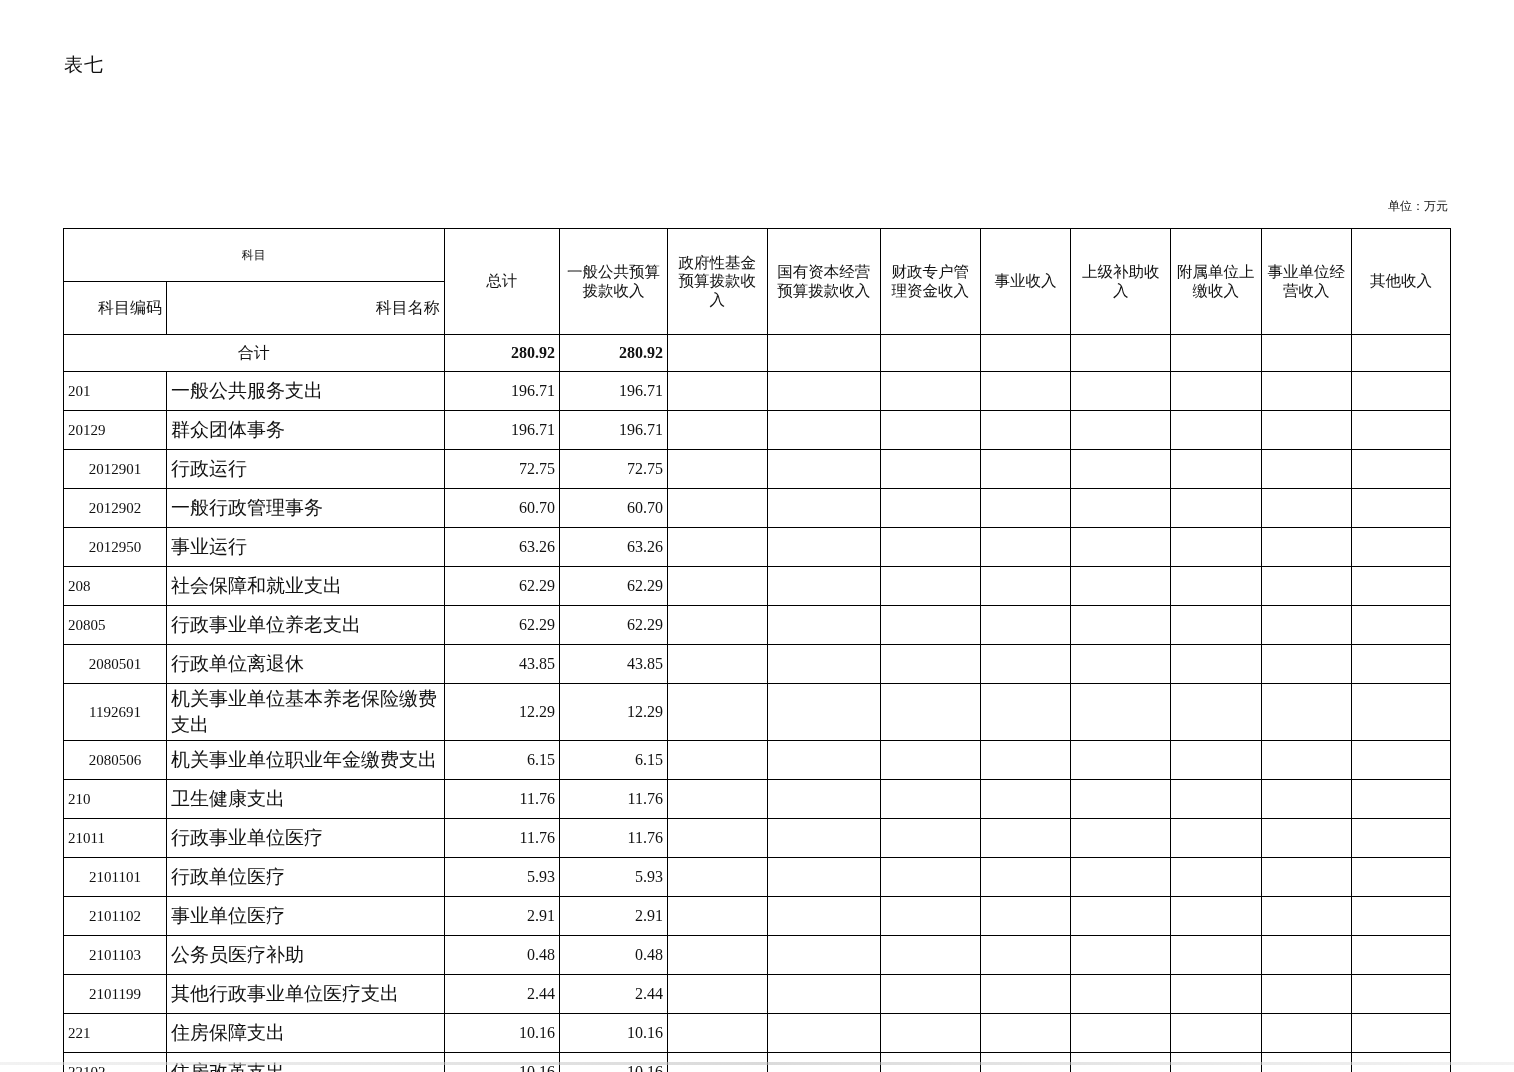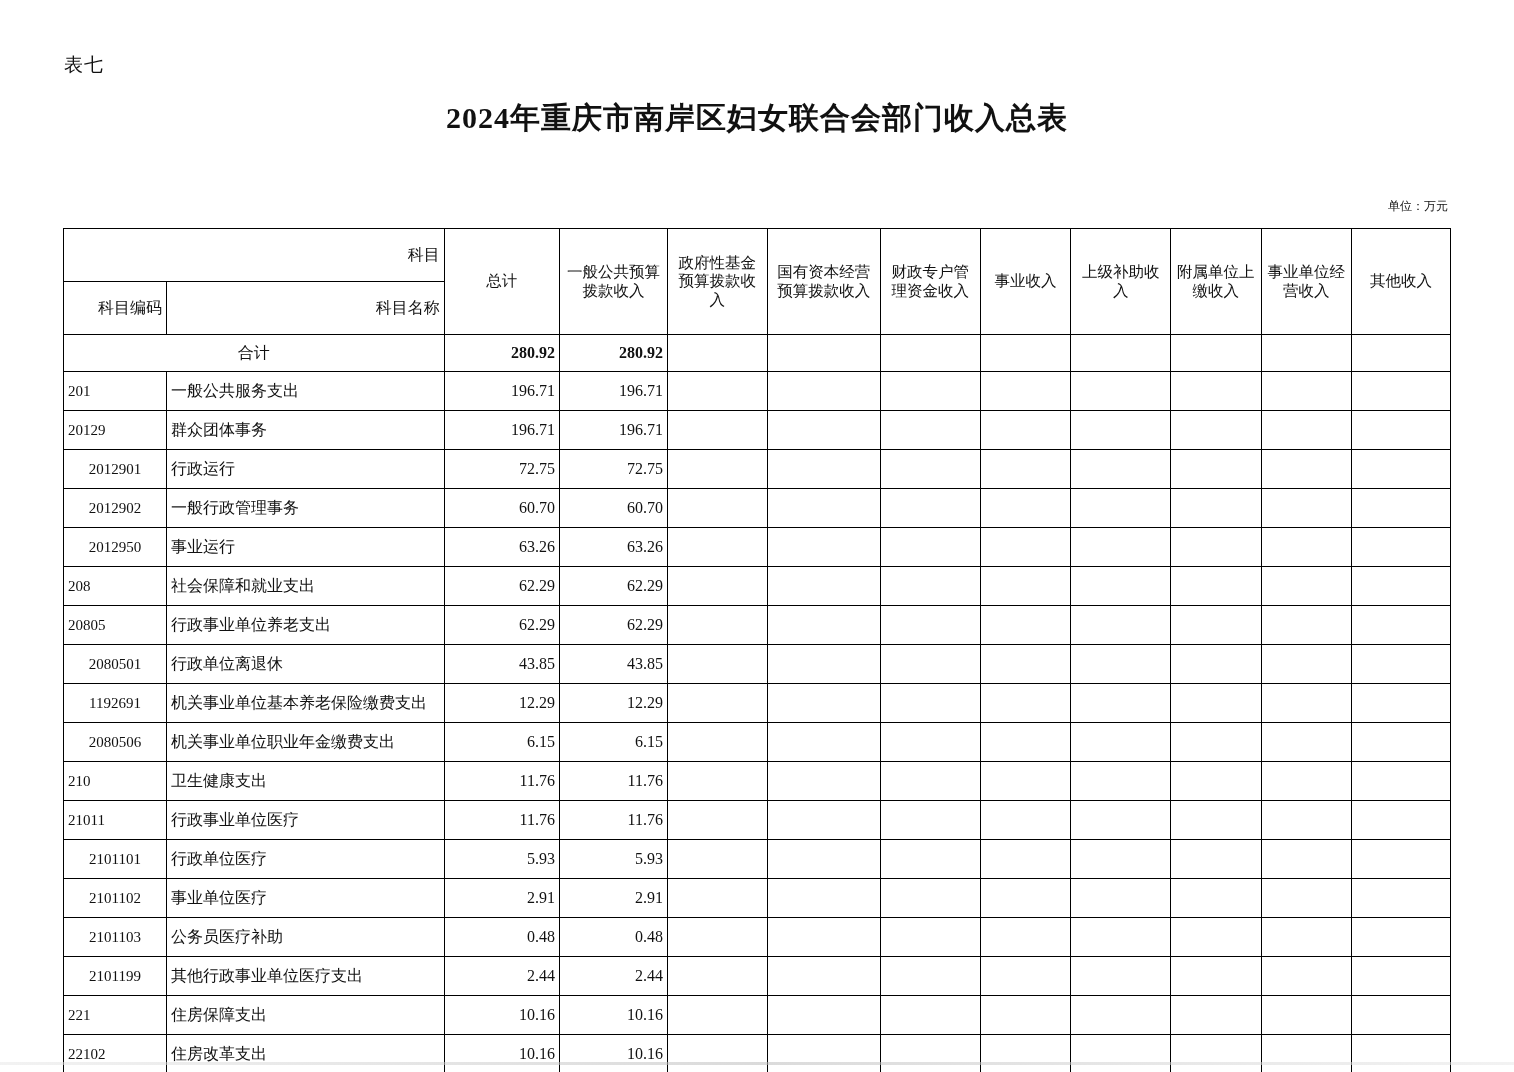--- a/index.html
+++ b/index.html
@@ -65,22 +65,22 @@
   .hdr-cell {
     text-align: center;
     font-size: 15.5px;
     line-height: 1.18;
     height: 44px;
   }
   .hdr-tall {
     height: 92px;
   }
   .subject-head {
-    text-align: right;
-    font-size: 16px;
+    text-align: center;
+    font-size: 12px;
     height: 48px;
   }
   .code-head, .name-head {
     text-align: right;
     font-size: 16px;
     height: 48px;
   }
   .row-total td {
     height: 32px;
   }
@@ -97,21 +97,21 @@
   }
   .num.bold {
     font-weight: bold;
   }
   td.code {
     font-size: 15px;
     padding-left: 6px;
     font-family: Liberation Serif, serif;
   }
   td.name {
-    font-size: 16px;
+    font-size: 19px;
     padding-left: 8px;
     margin-left: 47px;
   }
   tbody tr td {
     height: 34px;
   }
   .ind1 { padding-left: 6px; }
   .ind2 { padding-left: 14px; text-align: center; }
   .nm-ind1 { padding-left: 8px; }
   .nm-ind2 { padding-left: 18px; }
@@ -125,21 +125,20 @@
     opacity: .55;
   }
 </style>
 </head>
 <body>
 
 <div class="page">
 
   <div class="form-label">表七</div>
 
-  <div class="doc-title">2024年重庆市南岸区妇女联合会部门收入总表</div>
 
   <div class="unit-note">单位：万元</div>
 
   <table class="budget">
     <colgroup>
       <col style="width:100px">
       <col style="width:270px">
       <col style="width:112px">
       <col style="width:105px">
       <col style="width:97px">

